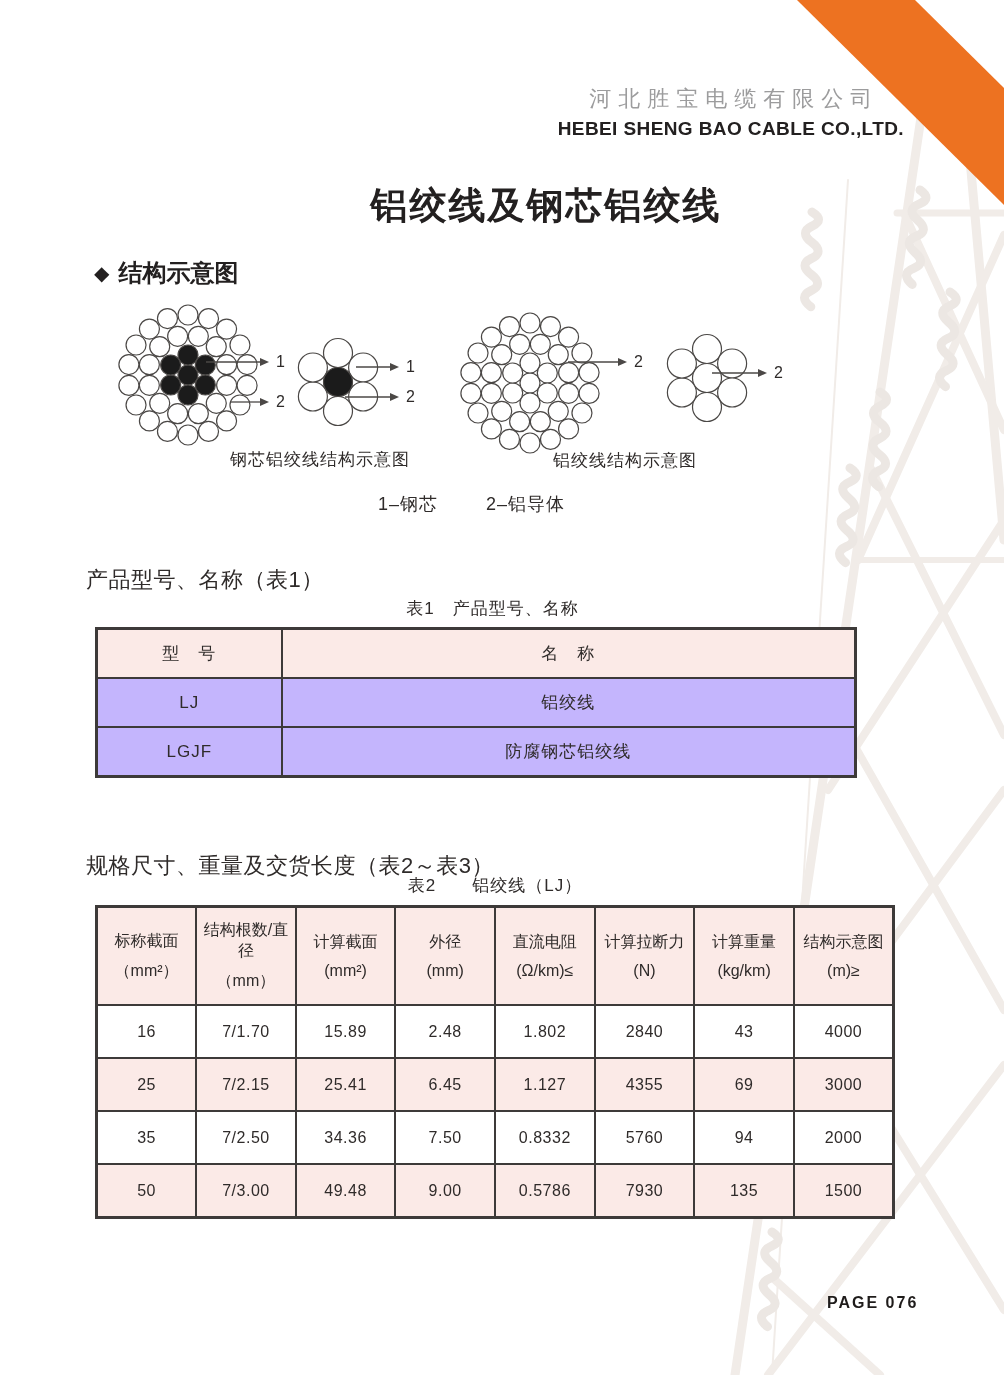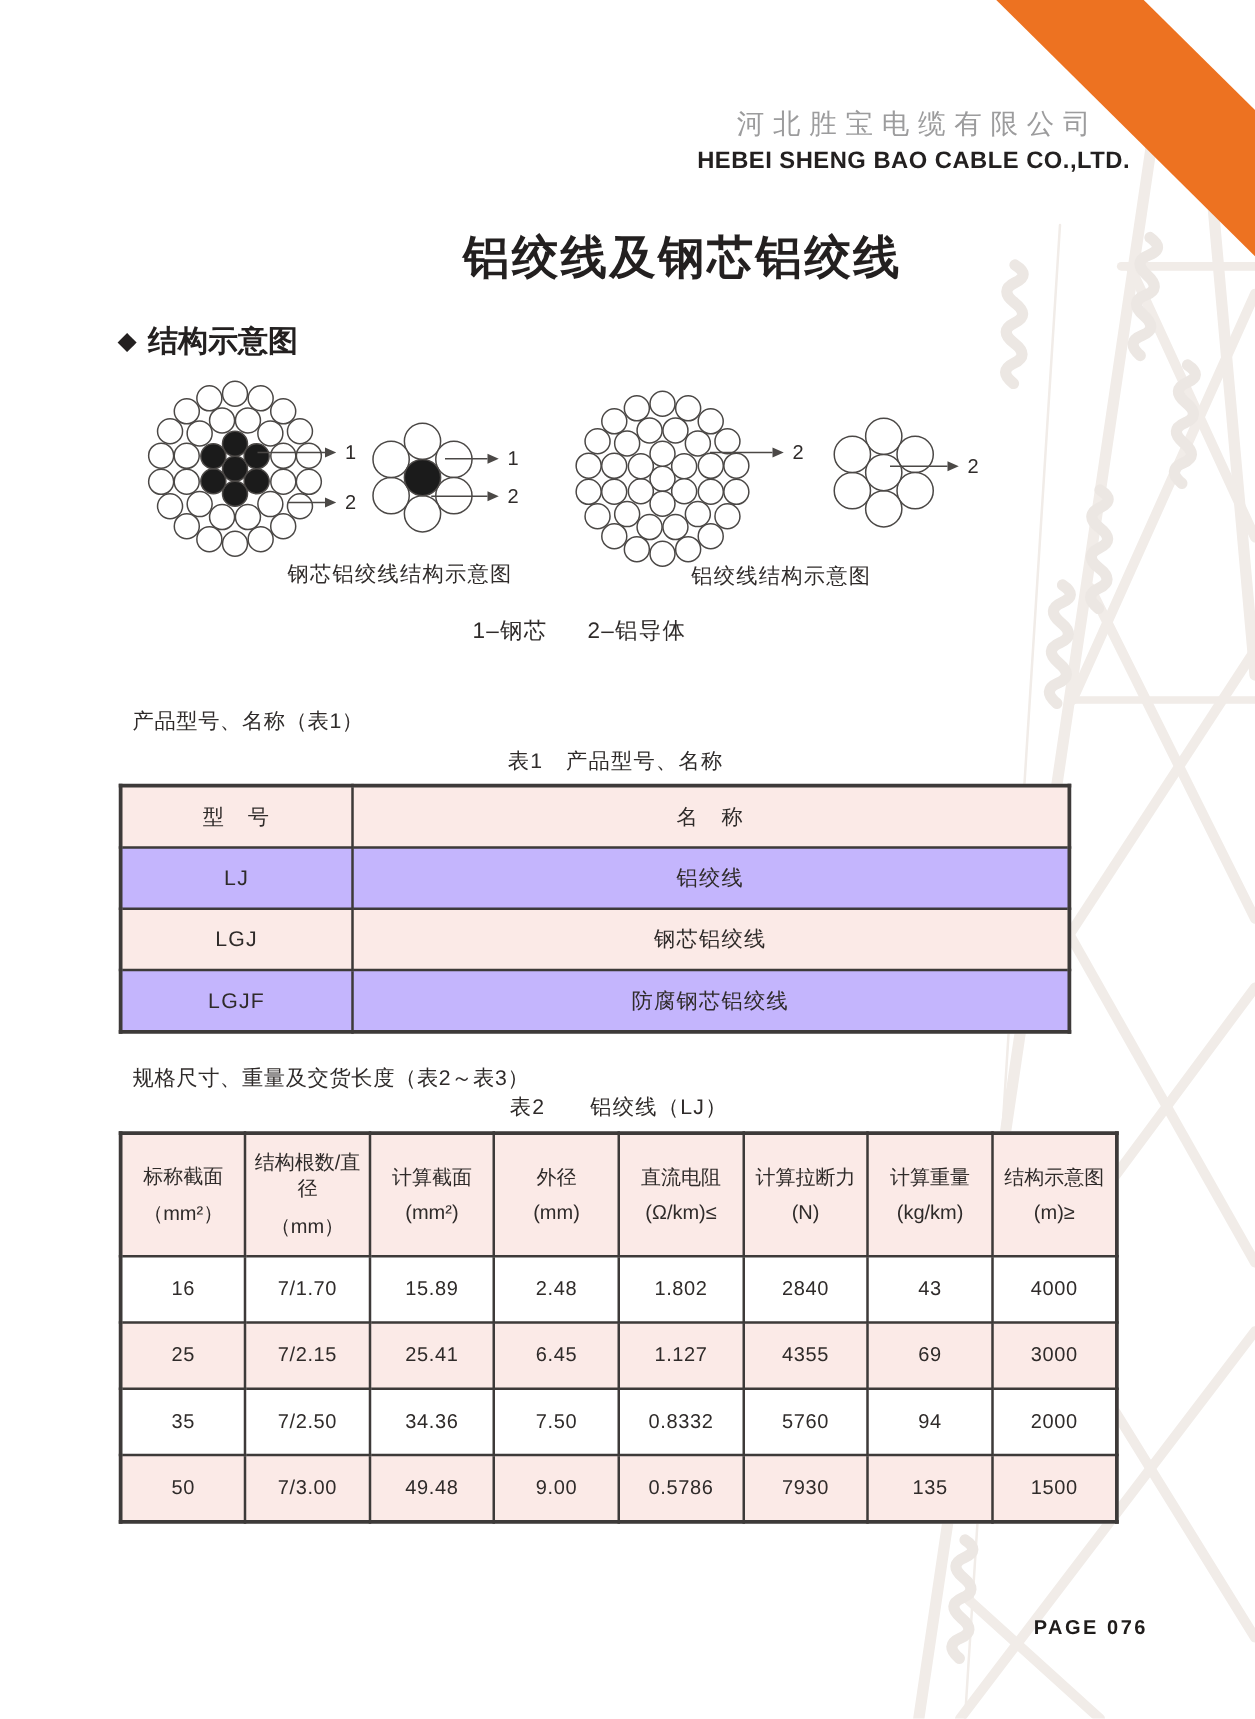--- a/index.html
+++ b/index.html
@@ -31,24 +31,24 @@
   .diamond{font-size:20px;line-height:1;}
   
   .diagram-svg{position:absolute;left:90px;top:298px;z-index:3;}
   .wire{stroke:#4b4846;stroke-width:1.2;}
   .arrow line{stroke:#4b4846;stroke-width:1.3;}
   .arrow polygon{fill:#4b4846;stroke:none;}
   .arrow text{font-size:16px;fill:#2f2b2a;font-family:"Liberation Sans","DejaVu Sans",sans-serif;}
   .diagram-caption{position:absolute;font-size:17px;letter-spacing:1px;color:#2f2b2a;z-index:3;}
   #cap-acsr{left:150px;top:448px;width:340px;text-align:center;}
   #cap-aac{left:470px;top:449px;width:310px;text-align:center;}
-  .legend{position:absolute;left:378px;top:492px;display:flex;gap:32px;font-size:18px;
+  .legend{position:absolute;left:378px;top:492px;display:flex;gap:48px;font-size:18px;
     letter-spacing:1px;color:#2f2b2a;z-index:3;}
   
-  .table-intro{position:absolute;left:106px;font-size:17px;letter-spacing:.5px;color:#2f2b2a;z-index:3;}
+  .table-intro{position:absolute;left:86px;font-size:22px;letter-spacing:.5px;color:#2f2b2a;z-index:3;}
   #intro-t1{top:565px;}
   #intro-t2{top:851px;}
   .table-caption{position:absolute;text-align:center;font-size:17px;letter-spacing:1px;color:#2f2b2a;z-index:3;}
   #cap-t1{left:95px;width:795px;top:597px;}
   #cap-t2{left:95px;width:800px;top:874px;}
   table{border-collapse:collapse;position:absolute;background:#fff;table-layout:fixed;z-index:3;}
   #table1{left:95px;top:627px;width:762px;border:3px solid var(--line);}
   #table1 th,#table1 td{border:2px solid var(--line);height:45px;text-align:center;
     font-size:17px;font-weight:normal;letter-spacing:1px;color:#2f2b2a;background:#c4b5fd;}
   #table1 thead th{background:var(--pink);}
@@ -260,24 +260,20 @@
       <tr>
         <th>型　号</th>
         <th>名　称</th>
       </tr>
     </thead>
     <tbody>
         <tr>
           <td>LJ</td>
           <td>铝绞线</td>
         </tr>
-        <tr class="alt">
-          <td>LGJ</td>
-          <td>钢芯铝绞线</td>
-        </tr>
         <tr>
           <td>LGJF</td>
           <td>防腐钢芯铝绞线</td>
         </tr>
       </tbody>
   </table>
 
   <div class="table-intro" id="intro-t2">规格尺寸、重量及交货长度（表2～表3）</div>
   <div class="table-caption" id="cap-t2">表2　　铝绞线（LJ）</div>
   <table id="table2">

